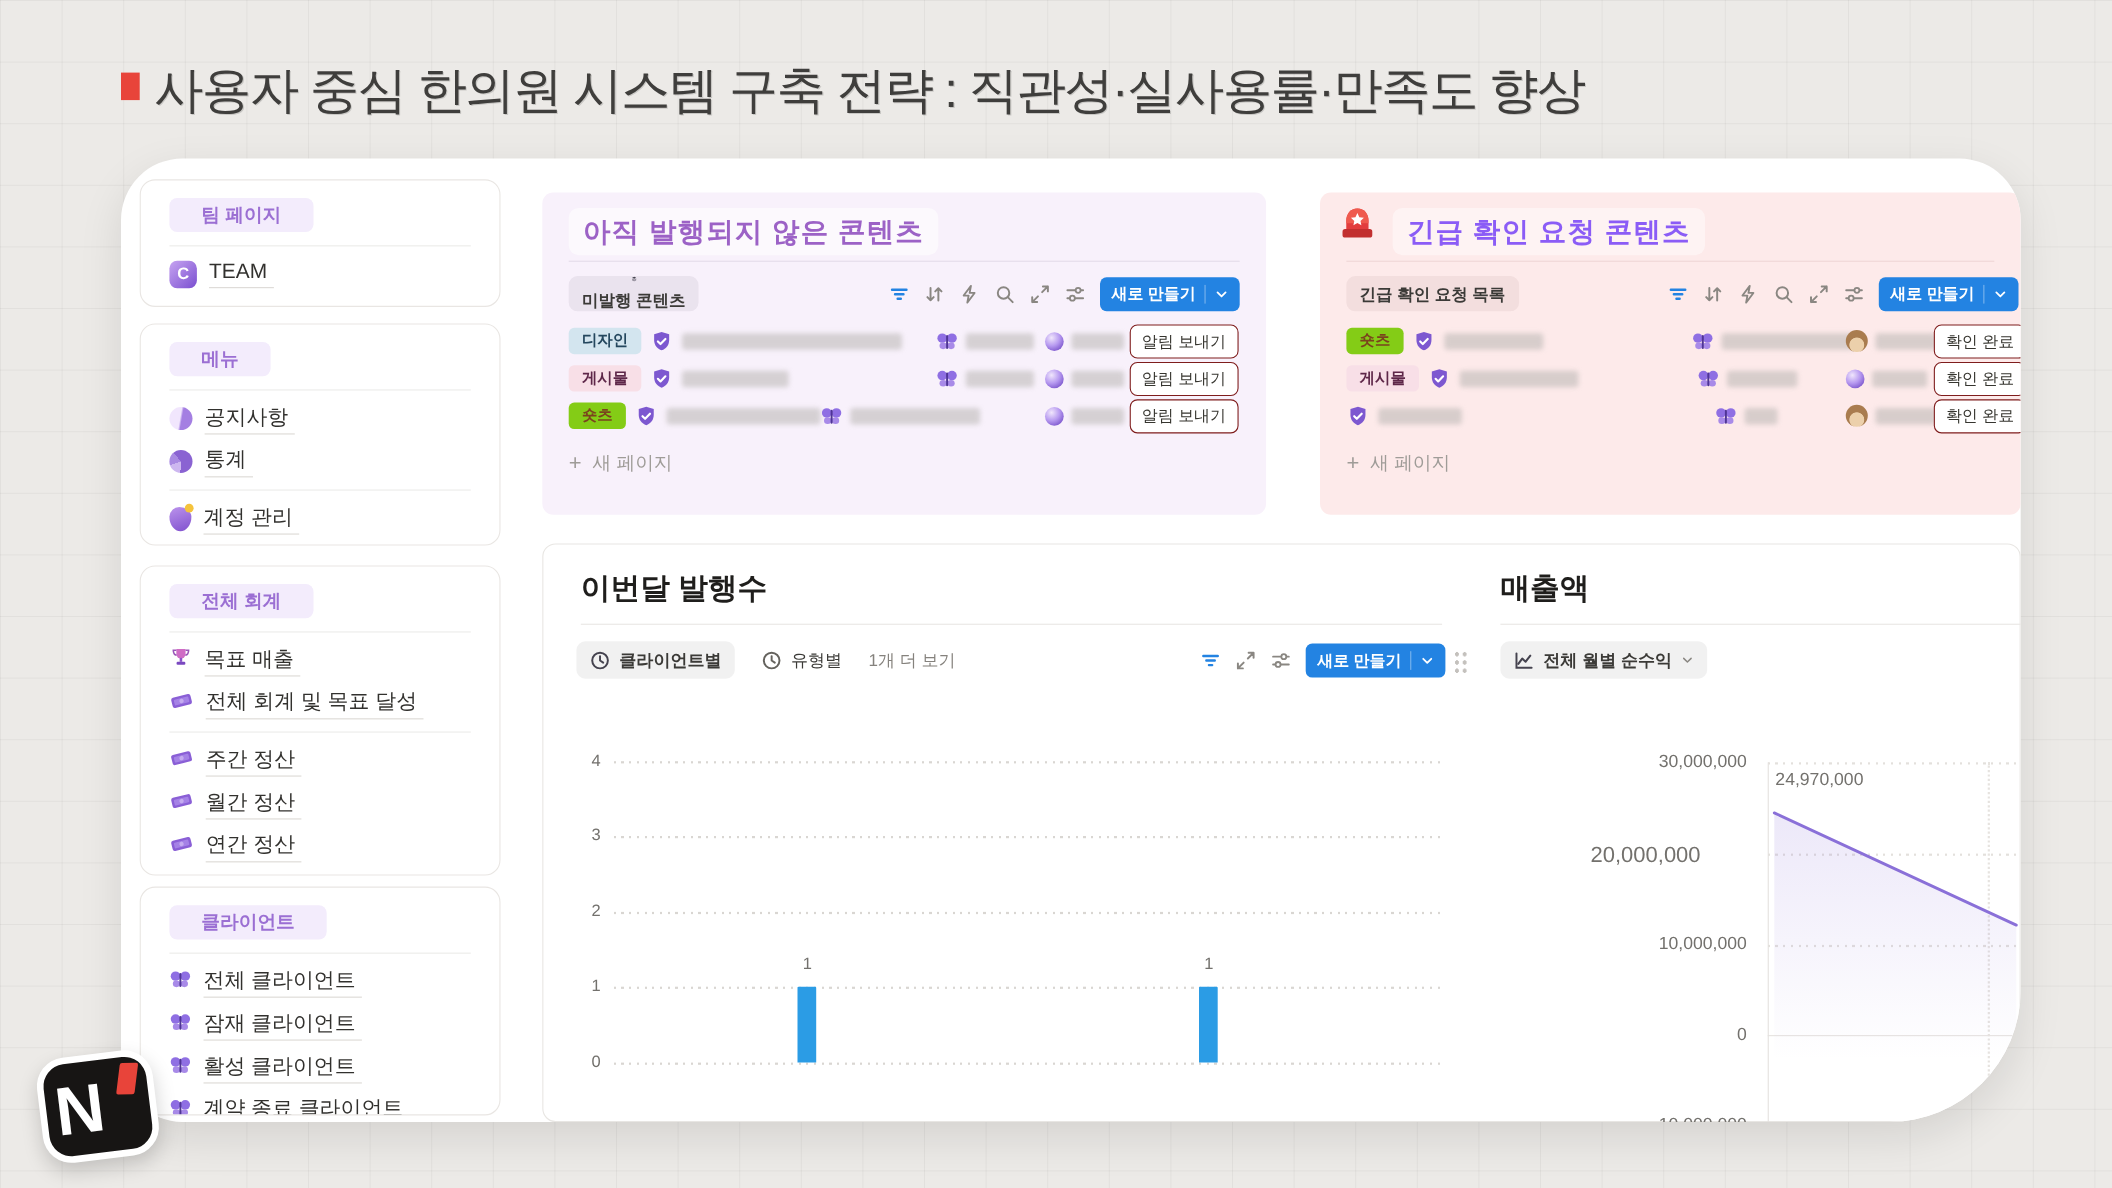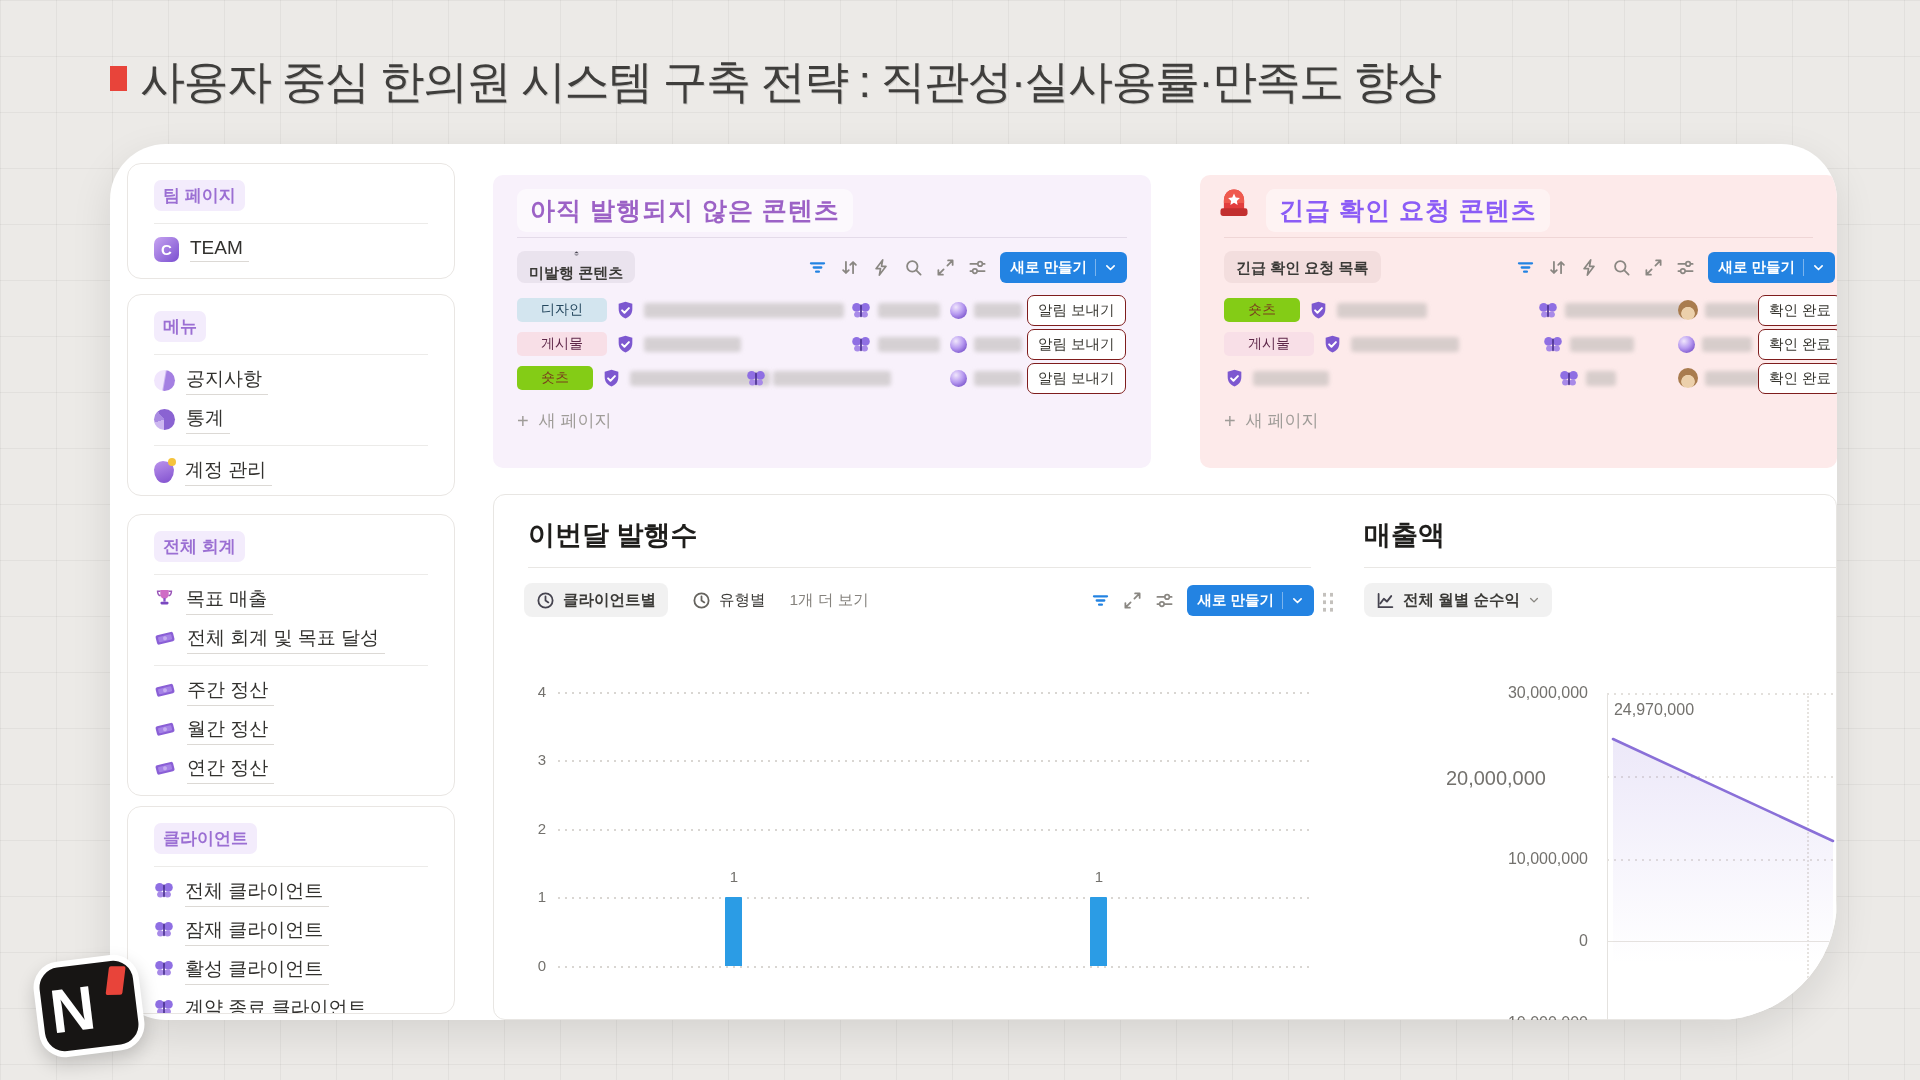--- a/index.html
+++ b/index.html
@@ -15,21 +15,21 @@
   .title-bullet{position:absolute;left:110px;top:66px;width:17px;height:25px;background:#e8443a;}
   .page-title{position:absolute;left:140px;top:52px;margin:0;font-size:45px;font-weight:400;
     color:#3f3e3c;letter-spacing:-1.5px;text-shadow:1px 1px 0 rgba(0,0,0,.15);}
 
   
   .card{position:absolute;left:110px;top:144px;width:1727px;height:876px;background:#ffffff;
     border-radius:56px 56px 120px 56px;box-shadow:0 14px 40px rgba(0,0,0,.10);overflow:hidden;}
 
   
   .sbox{background:#fff;border:1px solid #e9e6e3;border-radius:14px;padding:16px 26px;box-sizing:border-box;overflow:hidden;}
-  .badge{display:inline-block;font-size:17px;font-weight:700;padding:4px 9px;border-radius:7px;
+  .badge{display:inline-block;font-size:17px;font-weight:700;padding:4px 29px;border-radius:7px;
     background:#f3ecfc;color:#9b6fd3;}
   .sdiv{height:1px;background:#ecebe9;margin:12px 0 4px 0;}
   .sitem{display:flex;align-items:center;gap:11px;margin:12px 0;height:27px;}
   .slabel{font-size:19px;color:#32312e;border-bottom:1.5px solid #dcd9d5;padding:0 6px 2px 0;white-space:nowrap;}
 
   
   .icn{flex:0 0 auto;display:inline-block;}
   .c-app{width:25px;height:25px;border-radius:7px;background:linear-gradient(135deg,#c7a4f1,#7a4fd0);
     color:#fff;font-size:15px;font-weight:800;display:flex;align-items:center;justify-content:center;}
   .orb{width:21px;height:21px;border-radius:50%;background:linear-gradient(100deg,#f1e6fd 46%,#a47fe2 54%);}
@@ -57,21 +57,21 @@
   .view-pill{display:flex;align-items:center;gap:8px;height:32px;padding:0 12px;border-radius:8px;
     background:rgba(60,40,70,.07);font-size:15px;font-weight:700;color:#3b3a37;white-space:nowrap;flex-direction:column;}
   .pink .view-pill{background:rgba(90,30,30,.06);}
   .tbar{display:flex;align-items:center;gap:13px;margin-left:auto;}
   .tico{width:19px;height:19px;display:inline-block;}
   .btn-blue{display:flex;align-items:center;height:31px;background:#2383e2;border:none;border-radius:6px;
     color:#fff;font-size:14.5px;font-weight:700;padding:0 10px;gap:8px;cursor:pointer;white-space:nowrap;}
   .btn-sep{width:1px;height:17px;background:rgba(255,255,255,.4);}
 
   .prow{position:absolute;left:24px;right:0;height:34px;display:flex;align-items:center;gap:8px;}
-  .tag{display:inline-block;font-size:14px;font-weight:400;padding:3px 24px;border-radius:5px;white-space:nowrap;}
+  .tag{display:inline-block;font-size:14px;font-weight:700;padding:3px 12px;border-radius:5px;white-space:nowrap;}
   .tag-blue{background:#d3e5ef;color:#24475e;}
   .tag-pink{background:#f8dfe7;color:#5e2749;}
   .tag-orange{background:#84cc16;color:#7a431d;}
   .bb{display:inline-block;height:15px;border-radius:3px;background:#b9b6b3;opacity:.55;filter:blur(2.2px);}
   .cellb,.cells,.cbtn{position:absolute;display:flex;align-items:center;gap:7px;top:0;height:34px;}
   .btn-white{background:#fff;border:1px solid #7f1d1d;border-radius:7px;font-size:14.5px;color:#36352f;
     padding:5px 10px;white-space:nowrap;cursor:pointer;font-family:inherit;}
   .newpage{position:absolute;left:24px;display:flex;align-items:center;gap:10px;font-size:17px;color:#9f9c98;}
   .plus{font-size:20px;line-height:1;}
 

